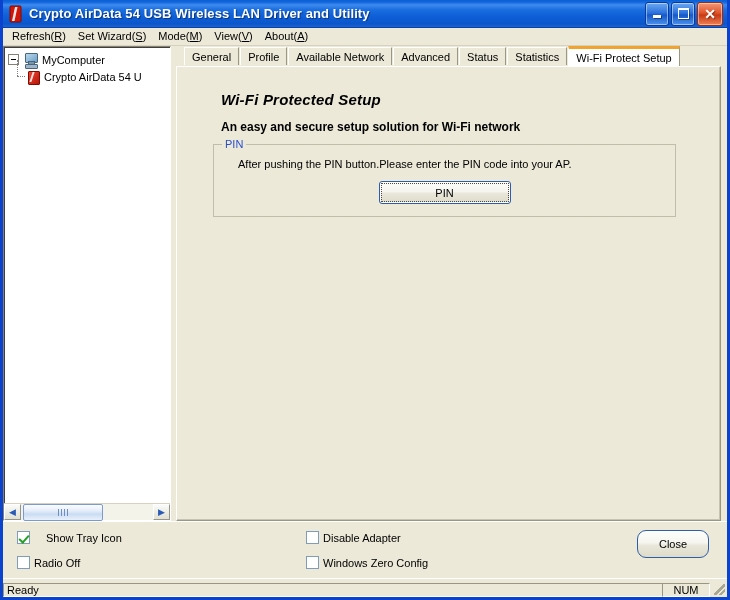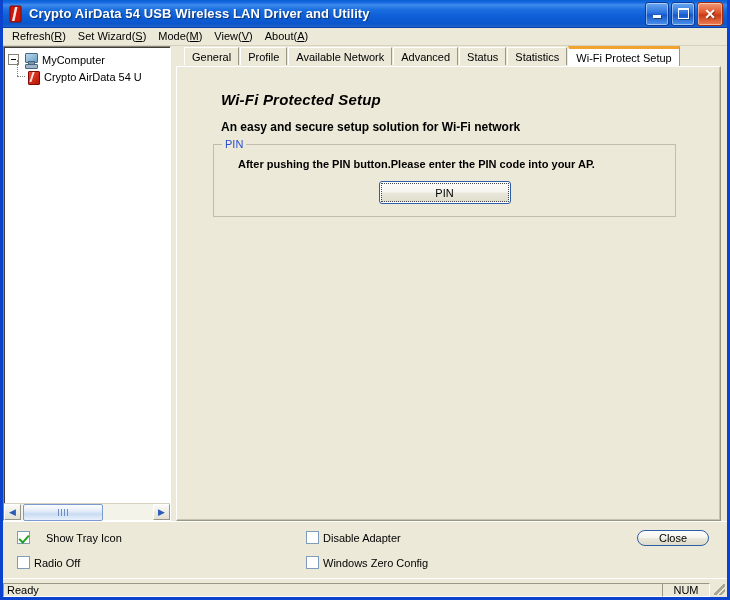--- a/index.html
+++ b/index.html
@@ -392,21 +392,20 @@
     padding: 0 3px;
     font-size: 11px;
     color: #2A4FCE;
   }
   .gb-text {
     font-size: 11px;
     color: #000;
     line-height: 14px;
     margin: 2px 0 0 12px;
     max-width: 385px;
-    font-weight: bold;
   }
   .pin-code {
     text-align: center;
     font-size: 12px;
     font-weight: bold;
     color: #1818D8;
     margin: 8px 0 0 0;
     letter-spacing: 0.2px;
   }
   .btn-row {
@@ -478,21 +477,21 @@
     width: 4px; height: 8px;
     border: solid #22A022;
     border-width: 0 2px 2px 0;
     transform: rotate(42deg);
   }
   .close-btn {
     position: absolute;
     right: 18px;
     top: 8px;
     width: 72px;
-    height: 16px;
+    height: 28px;
     font-size: 11px;
     background: linear-gradient(to bottom, #FDFDFC 0%, #F6F5EF 45%, #E9E7DA 55%, #DEDBC9 100%);
     border: 1px solid #2F5EA8;
     border-radius: 9px;
     display: flex;
     align-items: center;
     justify-content: center;
     cursor: pointer;
     box-sizing: border-box;
   }

